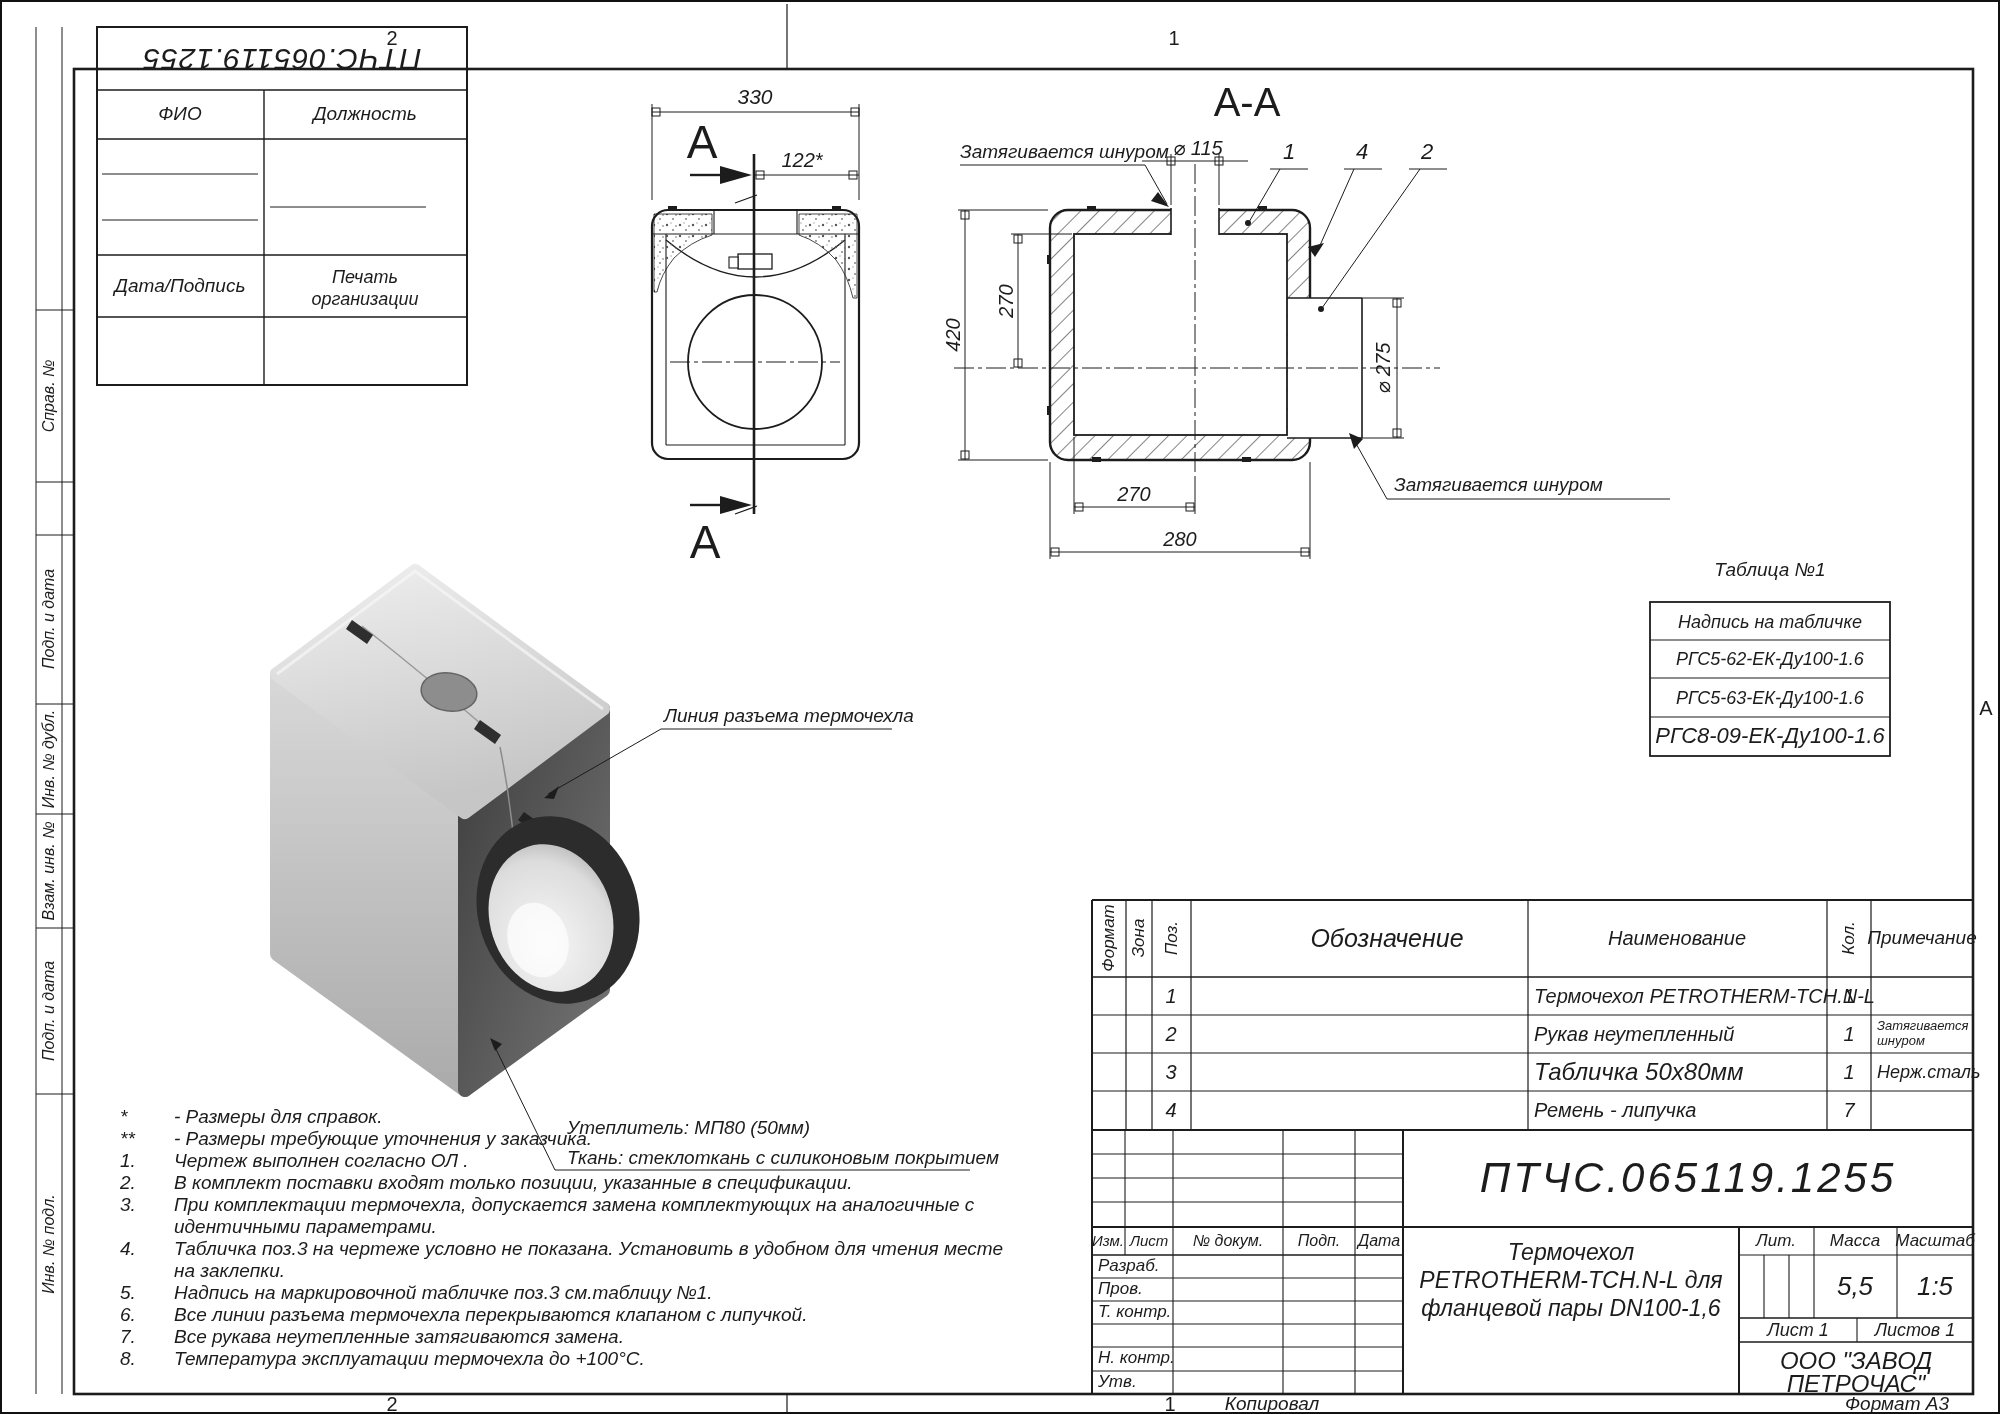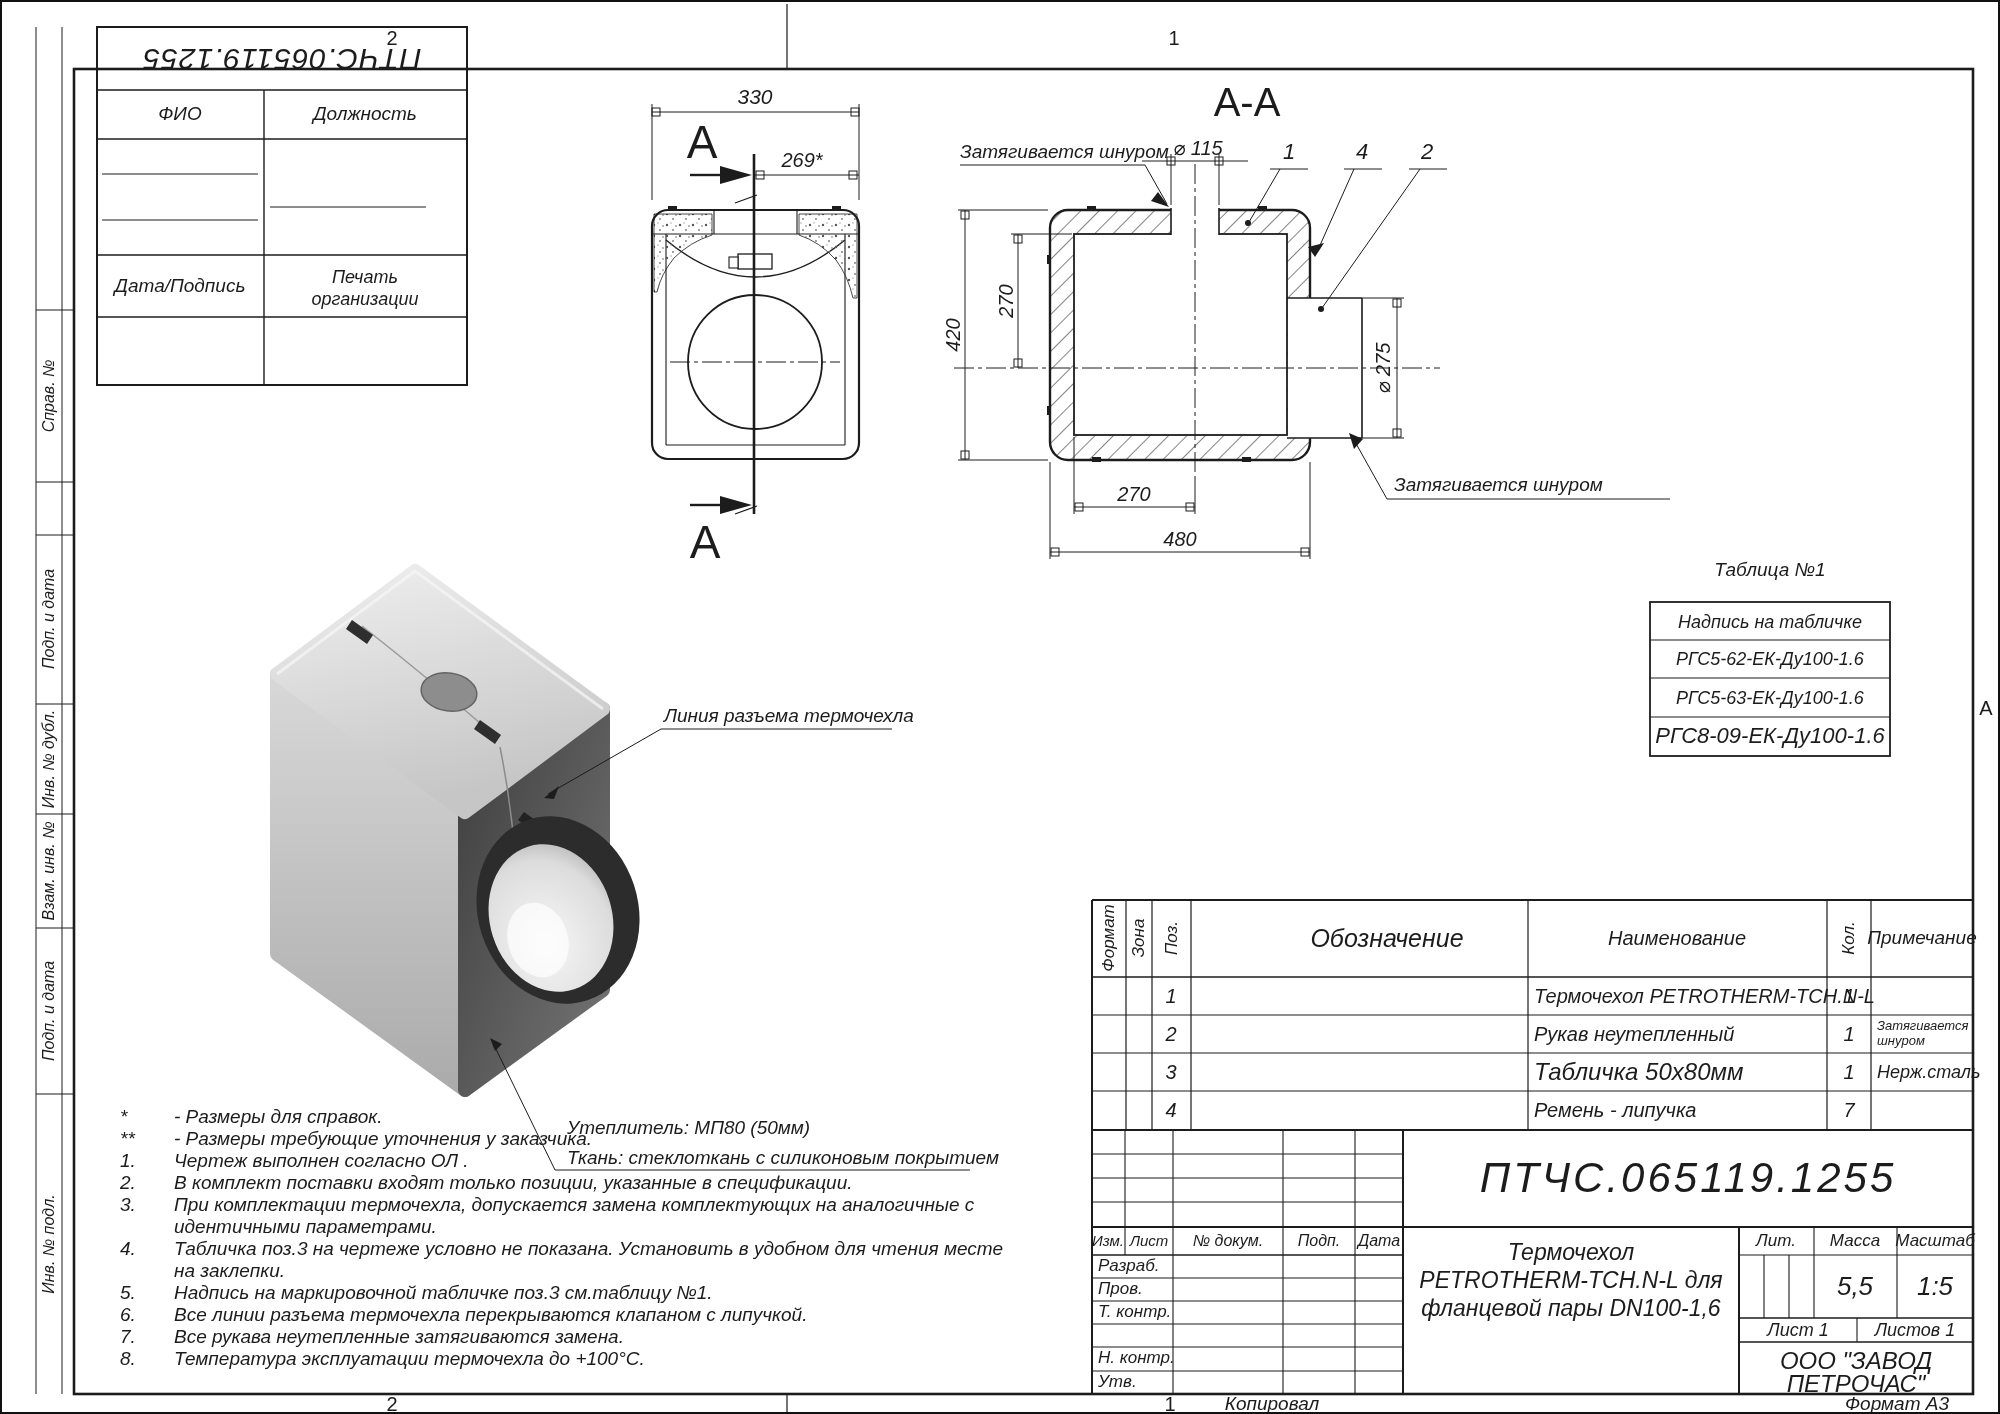--- a/index.html
+++ b/index.html
@@ -220,33 +220,33 @@
 <div class="t r90" style="left:47px;top:1242px;font-size:16px">Инв. № подл.</div>
 
 <div class="t r180" style="left:280px;top:57px;font-size:30px;letter-spacing:1px">ПТЧС.065119.1255</div>
 <div class="t" style="left:178px;top:112px">ФИО</div>
 <div class="t" style="left:363px;top:112px">Должность</div>
 <div class="t" style="left:178px;top:284px">Дата/Подпись</div>
 <div class="t" style="left:363px;top:275px;font-size:18px">Печать</div>
 <div class="t" style="left:363px;top:297px;font-size:18px">организации</div>
 
 <div class="t" style="left:753px;top:95px;font-size:21px">330</div>
-<div class="t" style="left:800px;top:158px;font-size:20px">269*</div>
+<div class="t" style="left:800px;top:158px;font-size:20px">122*</div>
 <div class="t up" style="left:700px;top:140px;font-size:46px">А</div>
 <div class="t up" style="left:703px;top:540px;font-size:46px">А</div>
 
 <div class="t up" style="left:1245px;top:100px;font-size:40px">А-А</div>
 <div class="t tl" style="left:958px;top:150px">Затягивается шнуром</div>
 <div class="t tl" style="left:1392px;top:483px">Затягивается шнуром</div>
 <div class="t" style="left:1196px;top:146px;font-size:20px">⌀ 115</div>
 <div class="t r90" style="left:1381px;top:366px;font-size:20px">⌀ 275</div>
 <div class="t r90" style="left:951px;top:333px;font-size:20px">420</div>
 <div class="t r90" style="left:1004px;top:299px;font-size:20px">270</div>
 <div class="t" style="left:1132px;top:492px;font-size:20px">270</div>
-<div class="t" style="left:1178px;top:537px;font-size:20px">480</div>
+<div class="t" style="left:1178px;top:537px;font-size:20px">280</div>
 <div class="t" style="left:1287px;top:150px;font-size:22px">1</div>
 <div class="t" style="left:1360px;top:150px;font-size:22px">4</div>
 <div class="t" style="left:1425px;top:150px;font-size:22px">2</div>
 
 <div class="t tl" style="left:662px;top:714px">Линия разъема термочехла</div>
 <div class="t tl" style="left:565px;top:1126px">Утеплитель: МП80 (50мм)</div>
 <div class="t tl" style="left:565px;top:1156px">Ткань: стеклоткань с силиконовым покрытием</div>
 
 <div class="t" style="left:1768px;top:568px">Таблица №1</div>
 <div class="t" style="left:1768px;top:620px;font-size:18px">Надпись на табличке</div>

